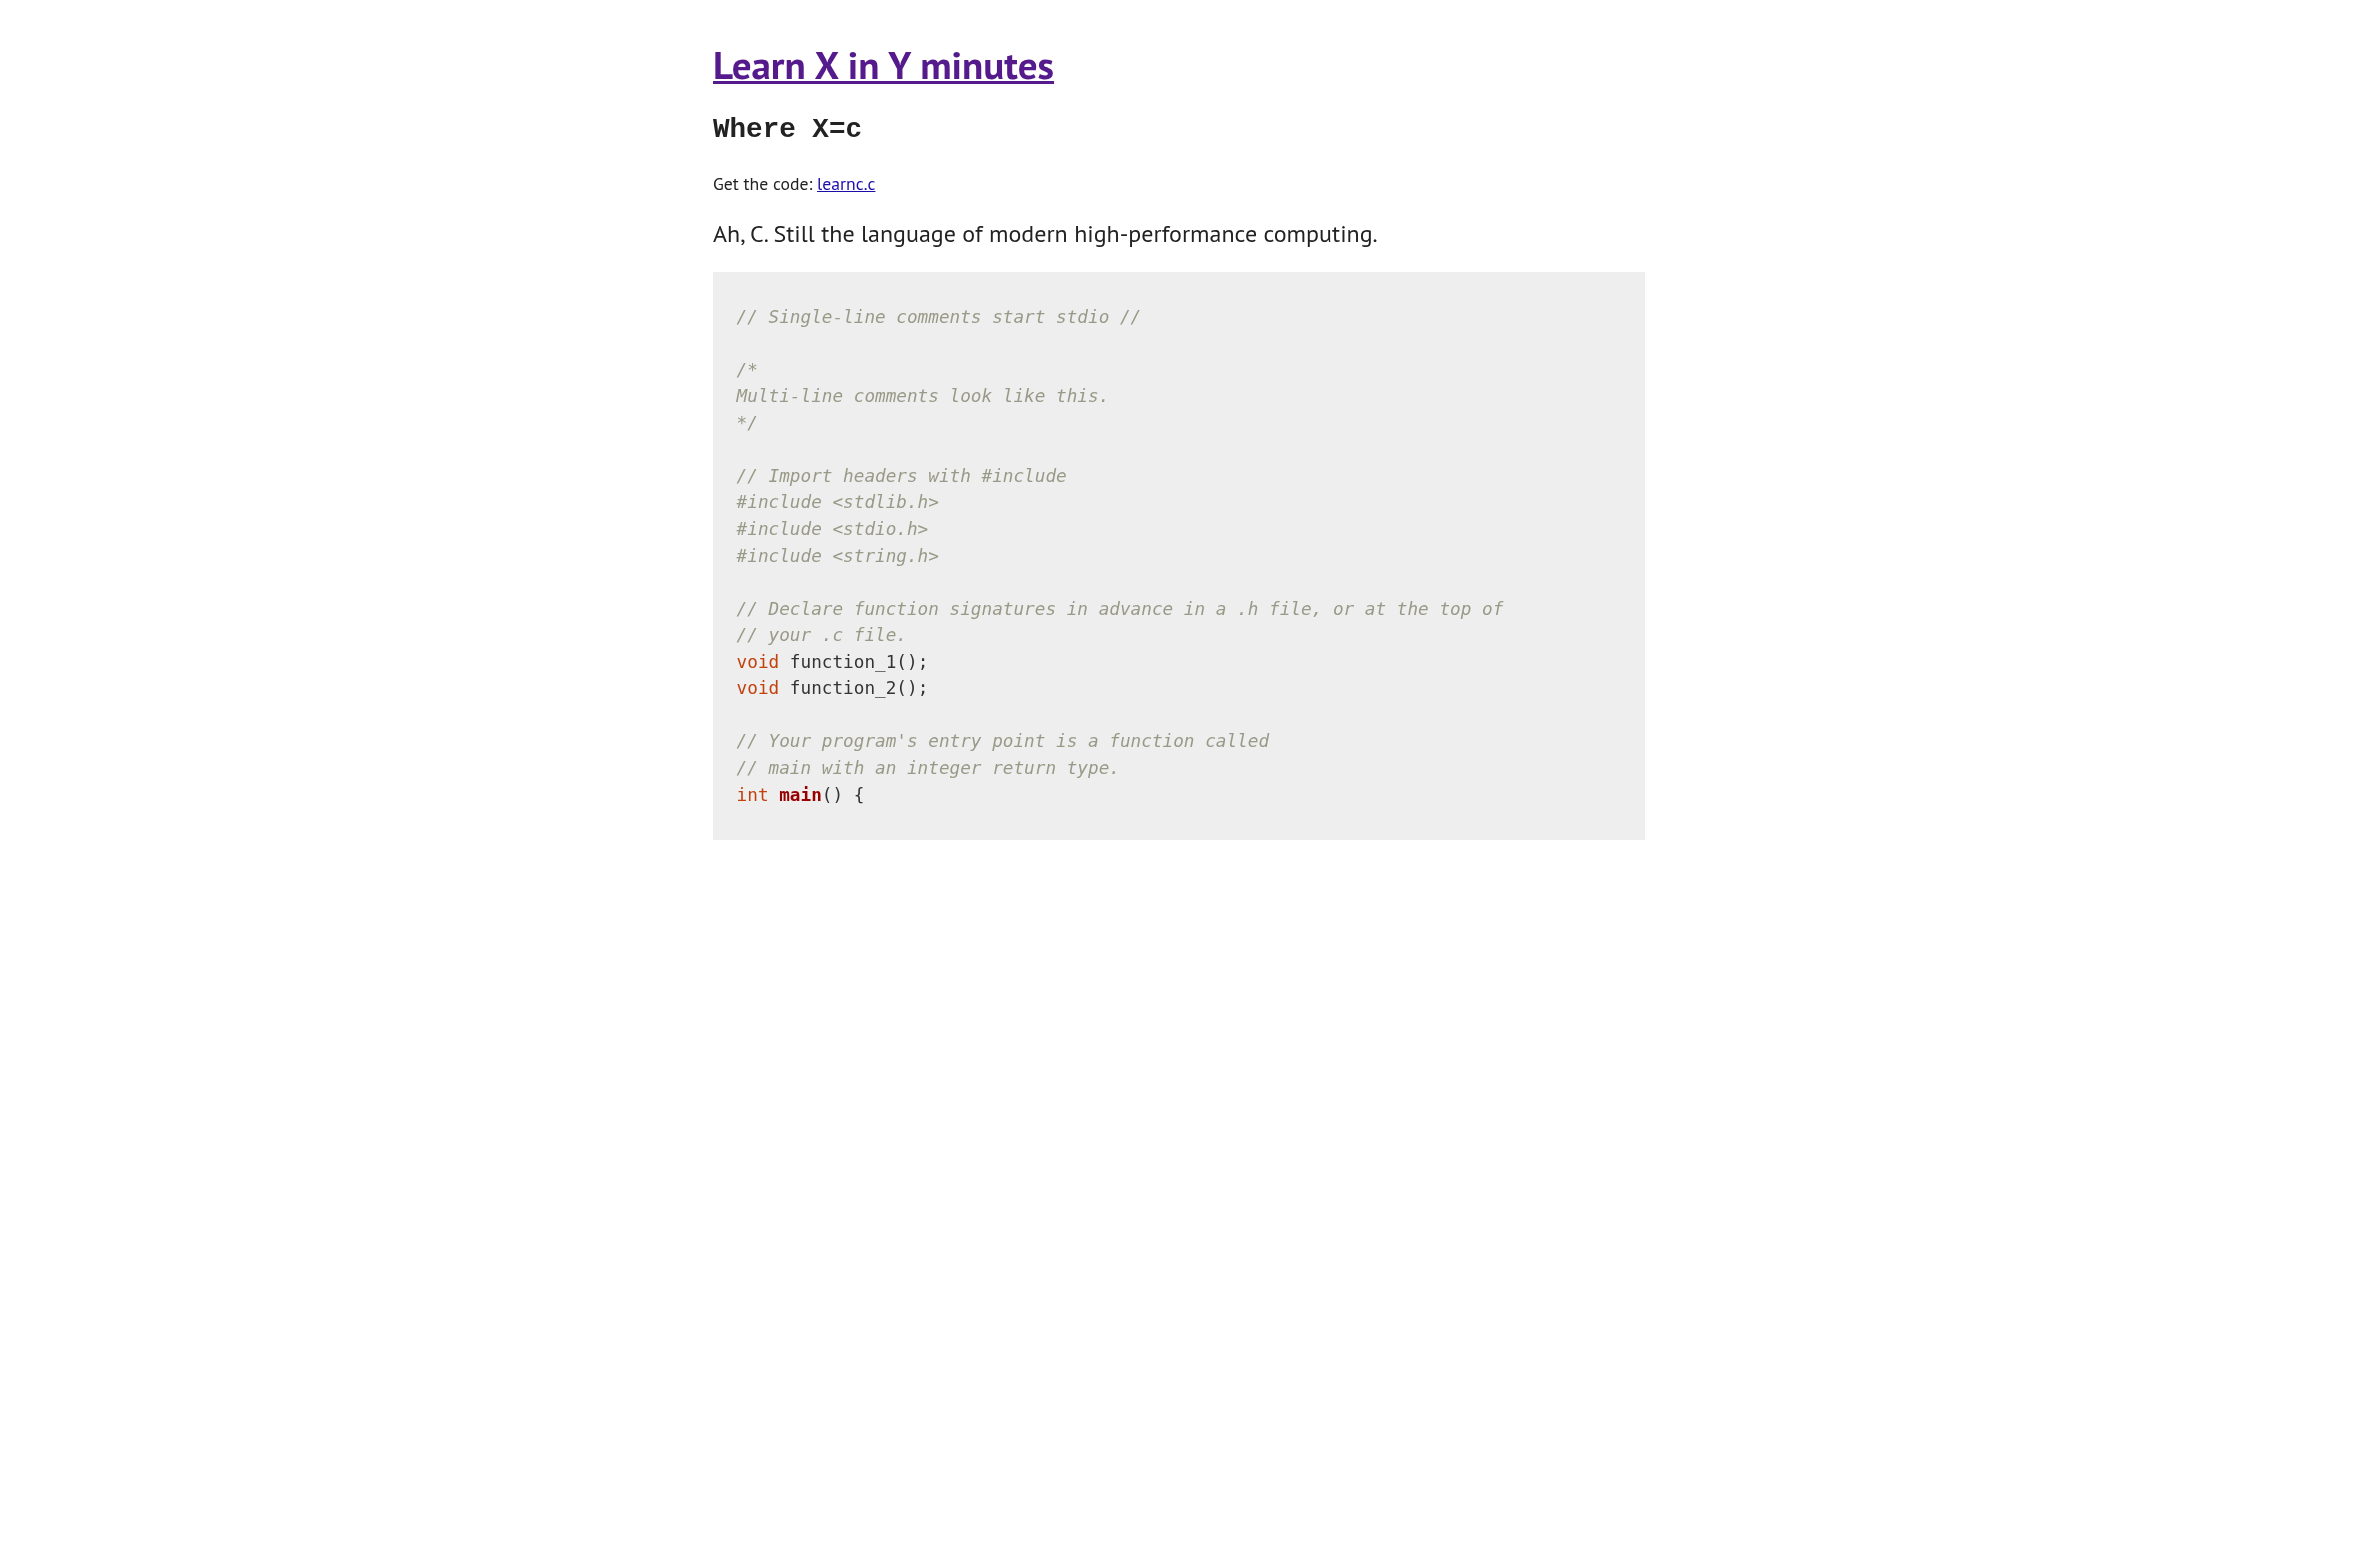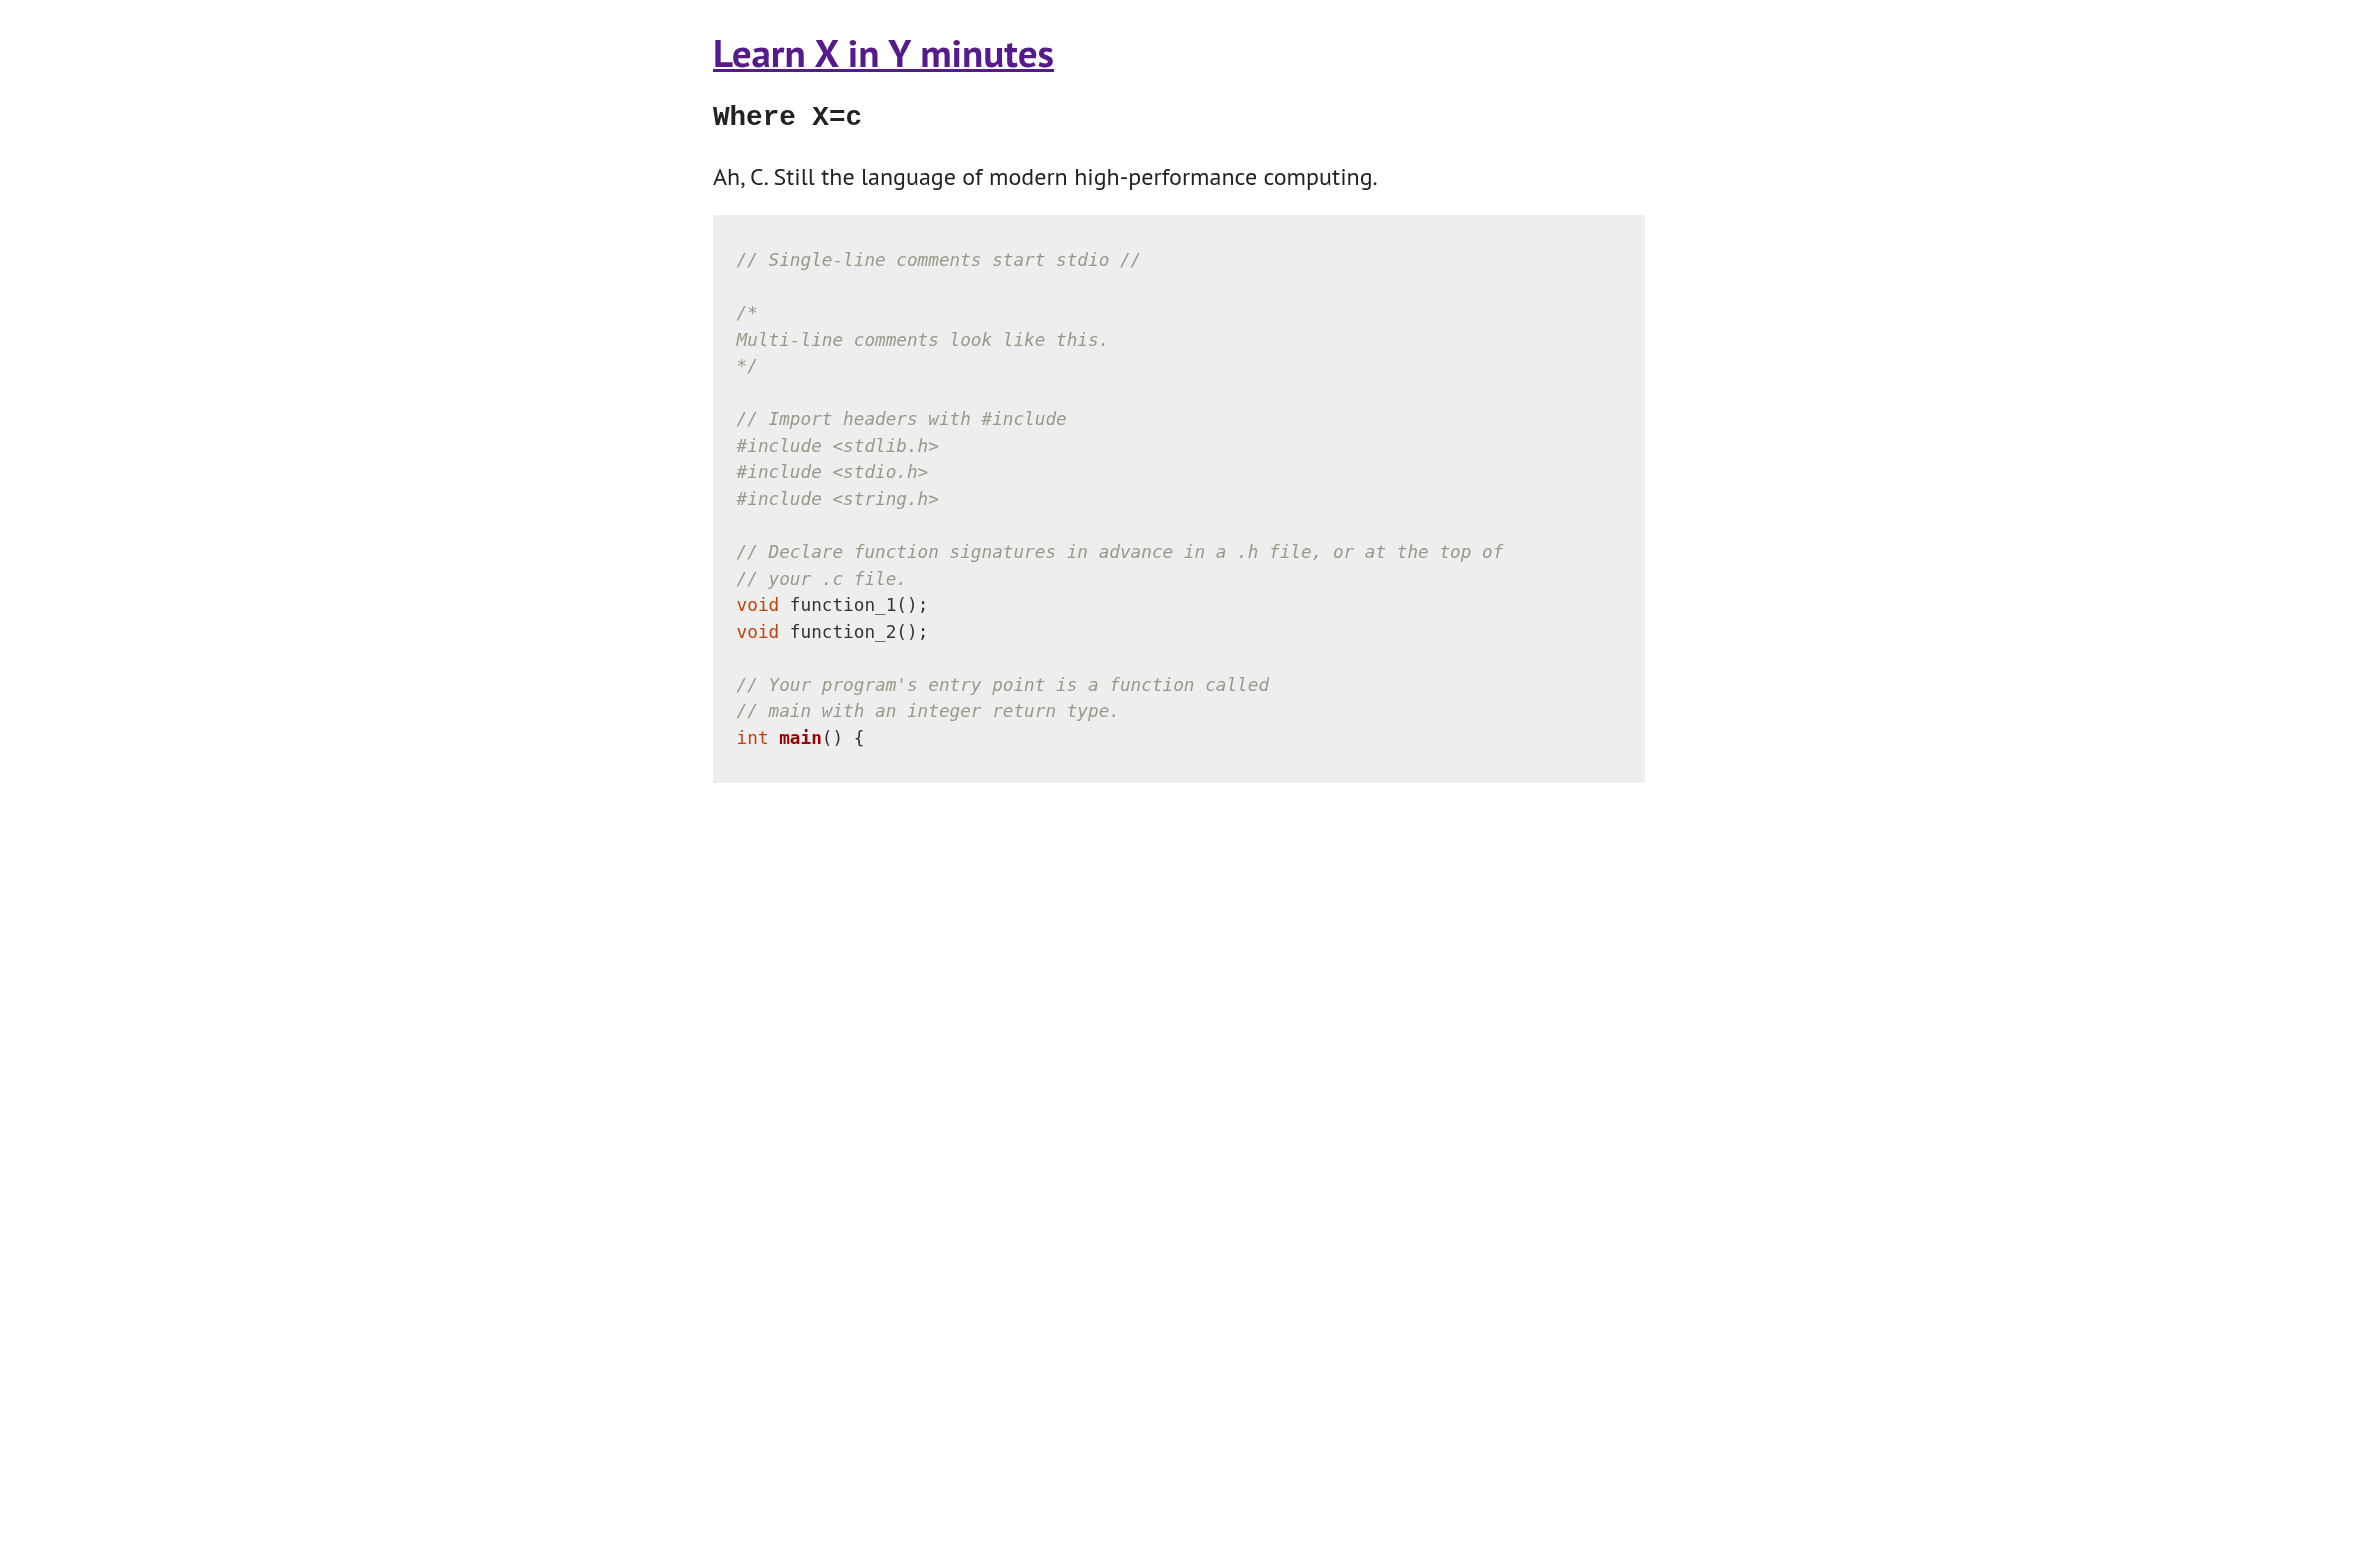--- a/index.html
+++ b/index.html
@@ -8,21 +8,21 @@
       box-sizing: border-box;
     }
     body {
       font-family: 'PT Sans', 'Helvetica Neue', Arial, sans-serif;
       background: #ffffff;
       color: #222222;
       padding: 0;
     }
     .container {
       max-width: 932px;
-      margin: 0 auto;
+      margin: 12px auto;
       padding: 27px 0;
     }
     h1 {
       font-size: 39px;
       font-weight: bold;
       margin-bottom: 23.6px;
     }
     h1 a {
       color: #551A8B;
       text-decoration: underline;
@@ -86,20 +86,23 @@
 <body>
 
 <div class="container">
 
   <h1>
     <a href="#">Learn X in Y minutes</a>
   </h1>
 
   <h2>Where X=c</h2>
 
+  <p class="get-code">
+    <span>Get the code: </span><a href="#">learnc.c</a>
+  </p>
 
   <p class="intro-p1">Ah, C. Still the language of modern high-performance computing.</p>
 
 
   <pre class="code-block"><span class="c-comment">// Single-line comments start stdio //</span>
 
 <span class="c-comment">/*
 Multi-line comments look like this.
 */</span>
 

